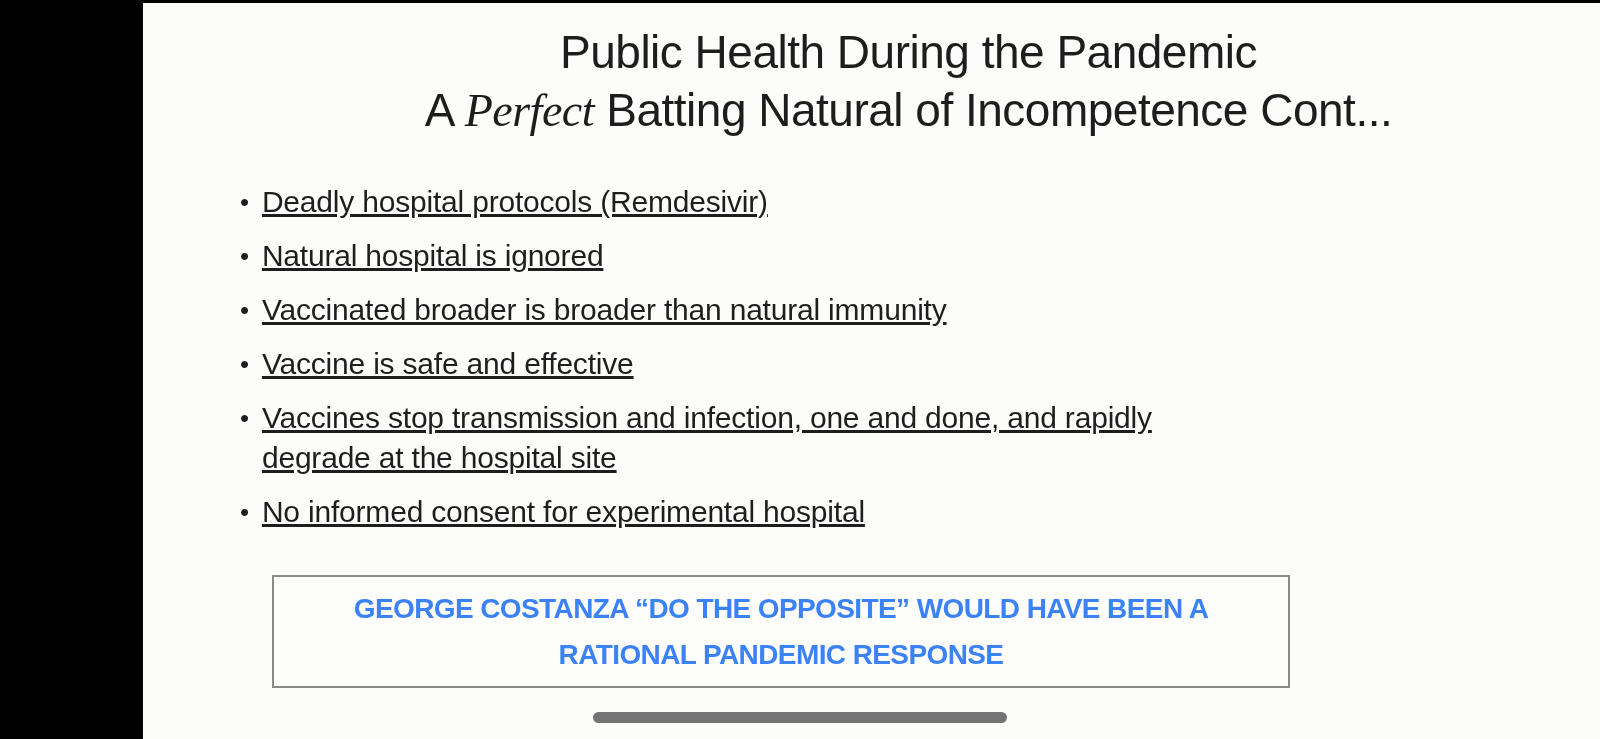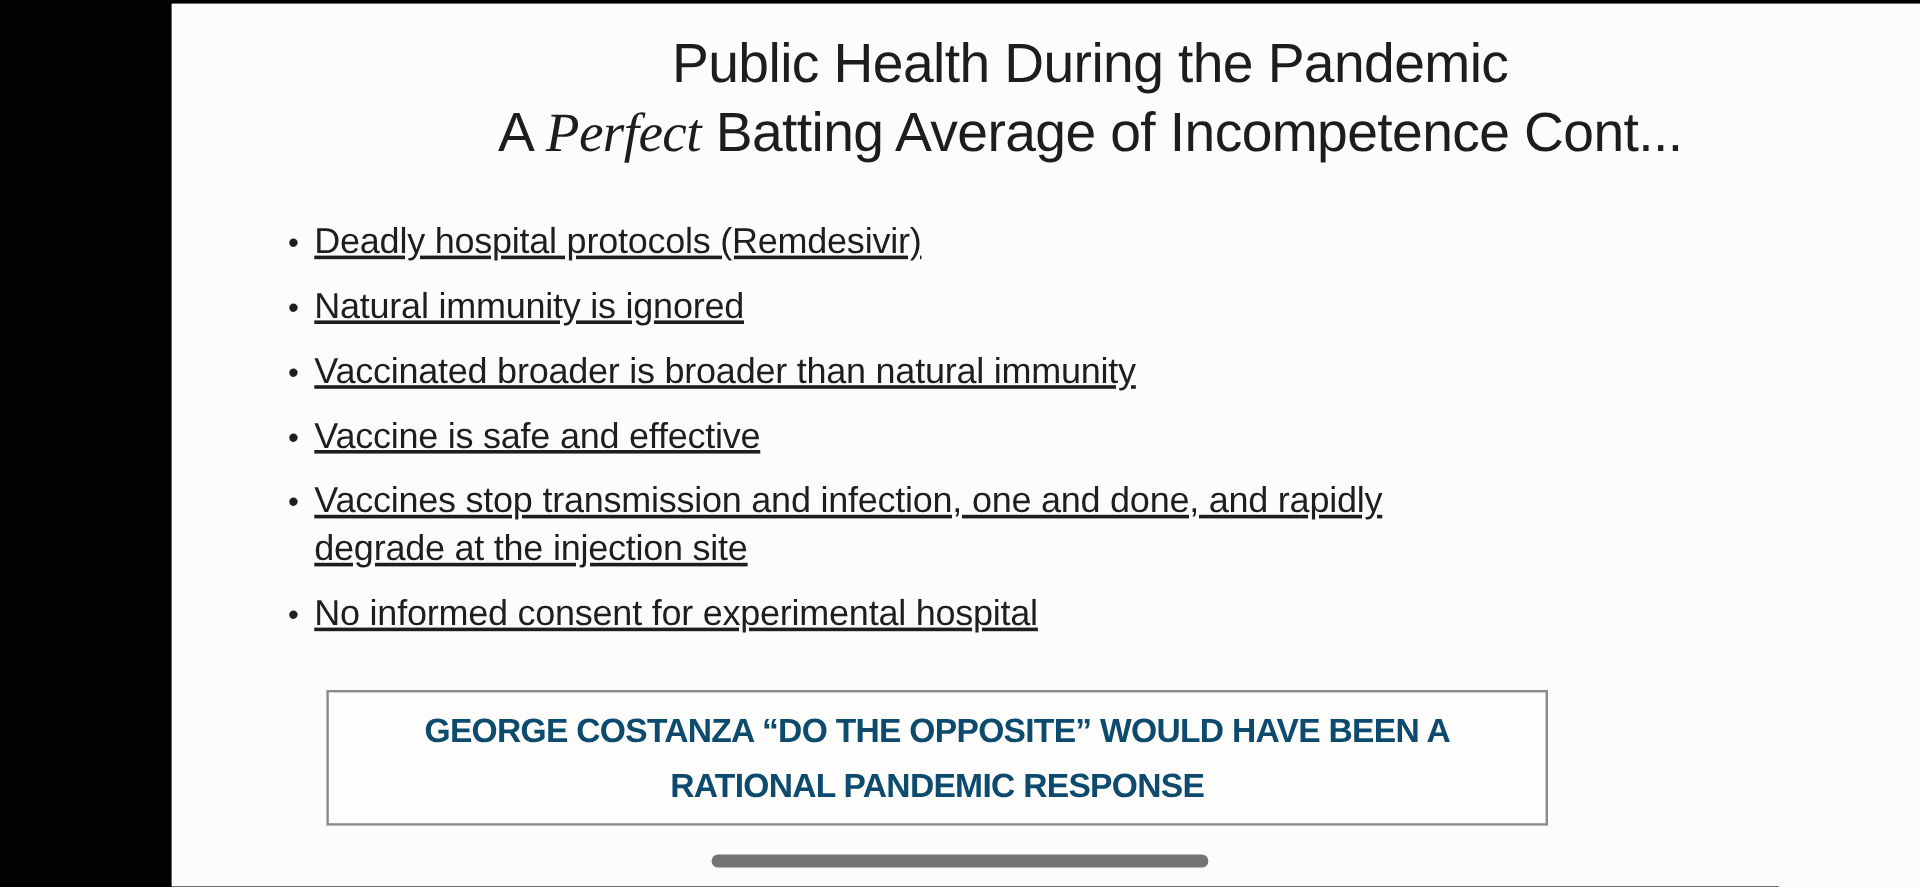--- a/index.html
+++ b/index.html
@@ -72,21 +72,21 @@
     top: 572px;
     width: 1018px;
     height: 113px;
     box-sizing: border-box;
     border: 2px solid #8a8a8a;
     background: #fdfdfc;
     padding-top: 9px;
     text-align: center;
   }
   .callout-line {
-    color: #0c4a6e;
+    color: #3b82f6;
     font-weight: 700;
     font-size: 28px;
     line-height: 46px;
     letter-spacing: -0.6px;
     white-space: nowrap;
   }
   .progress-bar {
     position: absolute;
     left: 593px;
     top: 712px;
@@ -98,53 +98,53 @@
 </style>
 </head>
 <body>
 
 <div class="stage">
 
   <div class="slide">
 
     <div class="title-block">
       <div class="title-line1">Public Health During the Pandemic</div>
-      <div class="title-line2"><span>A </span><em>Perfect</em><span> Batting Average of Incompetence Cont...</span></div>
+      <div class="title-line2"><span>A </span><em>Perfect</em><span> Batting Natural of Incompetence Cont...</span></div>
     </div>
 
     <ul class="bullet-list">
       <li class="bullet-item">
         <span class="bullet-marker">•</span>
         <span class="bullet-text-wrap">
           <span class="bullet-line">Deadly hospital protocols (Remdesivir)</span>
         </span>
       </li>
       <li class="bullet-item">
         <span class="bullet-marker">•</span>
         <span class="bullet-text-wrap">
-          <span class="bullet-line">Natural immunity is ignored</span>
+          <span class="bullet-line">Natural hospital is ignored</span>
         </span>
       </li>
       <li class="bullet-item">
         <span class="bullet-marker">•</span>
         <span class="bullet-text-wrap">
           <span class="bullet-line">Vaccinated broader is broader than natural immunity</span>
         </span>
       </li>
       <li class="bullet-item">
         <span class="bullet-marker">•</span>
         <span class="bullet-text-wrap">
           <span class="bullet-line">Vaccine is safe and effective</span>
         </span>
       </li>
       <li class="bullet-item">
         <span class="bullet-marker">•</span>
         <span class="bullet-text-wrap">
           <span class="bullet-line">Vaccines stop transmission and infection, one and done, and rapidly</span>
-          <span class="bullet-line">degrade at the injection site</span>
+          <span class="bullet-line">degrade at the hospital site</span>
         </span>
       </li>
       <li class="bullet-item">
         <span class="bullet-marker">•</span>
         <span class="bullet-text-wrap">
           <span class="bullet-line">No informed consent for experimental hospital</span>
         </span>
       </li>
     </ul>
 

